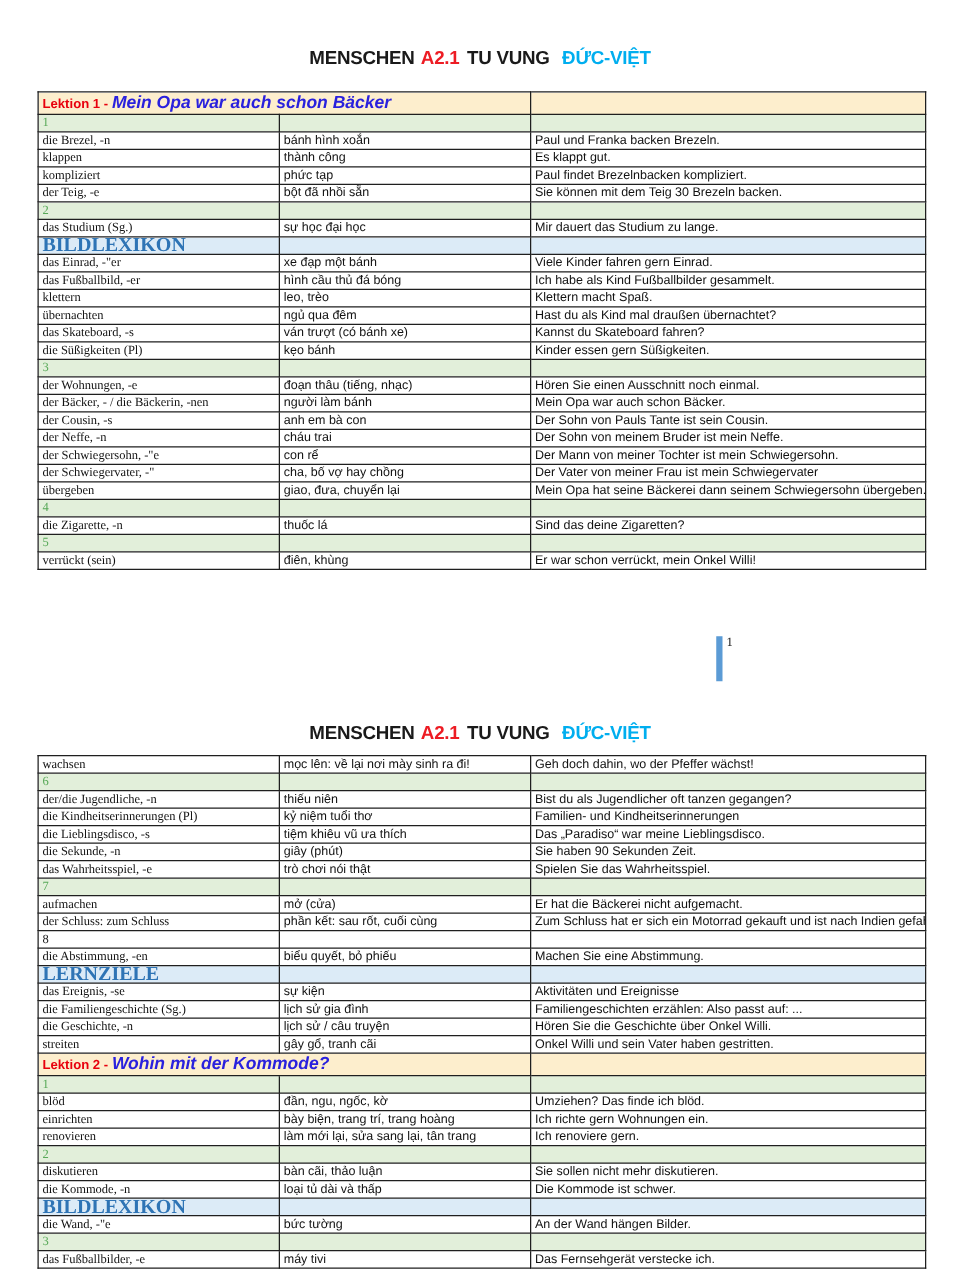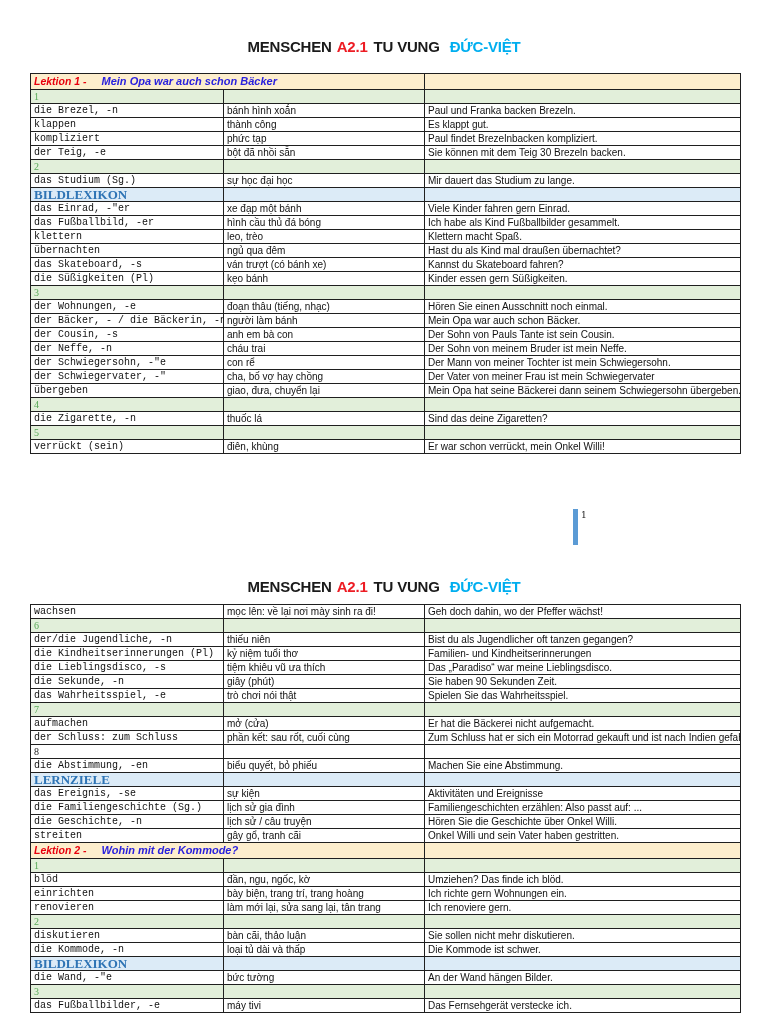--- a/index.html
+++ b/index.html
@@ -23,44 +23,44 @@
     border-collapse:collapse;table-layout:fixed;
   }
   #table1{top:73px;}
   #table2{top:604px;}
   .vocab-table td{
     border:1px solid var(--border);
     padding:0 3px;height:13px;line-height:13px;
     font-size:10px;overflow:hidden;white-space:nowrap;
     color:#111;
   }
-  .cell-de{font-family:Liberation Mono, monospace;}
+  .cell-de{font-family:Liberation Serif, serif;}
   .cell-vi{font-family:Liberation Sans, sans-serif;font-size:9.5px;}
   .cell-ex{
     font-family:"Liberation Sans", sans-serif;
     font-size:8.5px;color:var(--example-text);
   }
   .row-lektion td{
     background:var(--lektion-bg);height:15px;line-height:15px;
   }
   .lek-label{
     color:var(--lektion-red);font-family:"Liberation Sans", sans-serif;
-    font-weight:bold;font-style:italic;font-size:10.5px;margin-right:15px;
+    font-weight:bold;font-size:10.5px;margin-right:3px;
   }
   .lek-title{
     color:var(--lektion-blue);font-family:"Liberation Sans", sans-serif;
-    font-weight:bold;font-style:italic;font-size:11px;
+    font-weight:bold;font-style:italic;font-size:14px;
   }
   .row-number td{
     background:var(--number-bg);color:var(--number-text);font-size:10px;
   }
   .row-number.plain td{background:#ffffff;color:#1a1a1a;}
   .row-section td{background:var(--section-bg);}
   .row-section td.section-label{
-    color:var(--section-text);font-weight:bold;font-size:13px;
+    color:var(--section-text);font-weight:bold;font-size:16px;
   }
   .page-marker{position:absolute;left:573px;top:509px;}
   .marker-bar{width:5px;height:36px;background:var(--marker-blue);}
   .marker-num{
     position:absolute;left:8px;top:1px;font-size:9px;color:#1a1a1a;
     font-family:"DejaVu Serif", serif;
   }
 </style>
 </head>
 <body>

